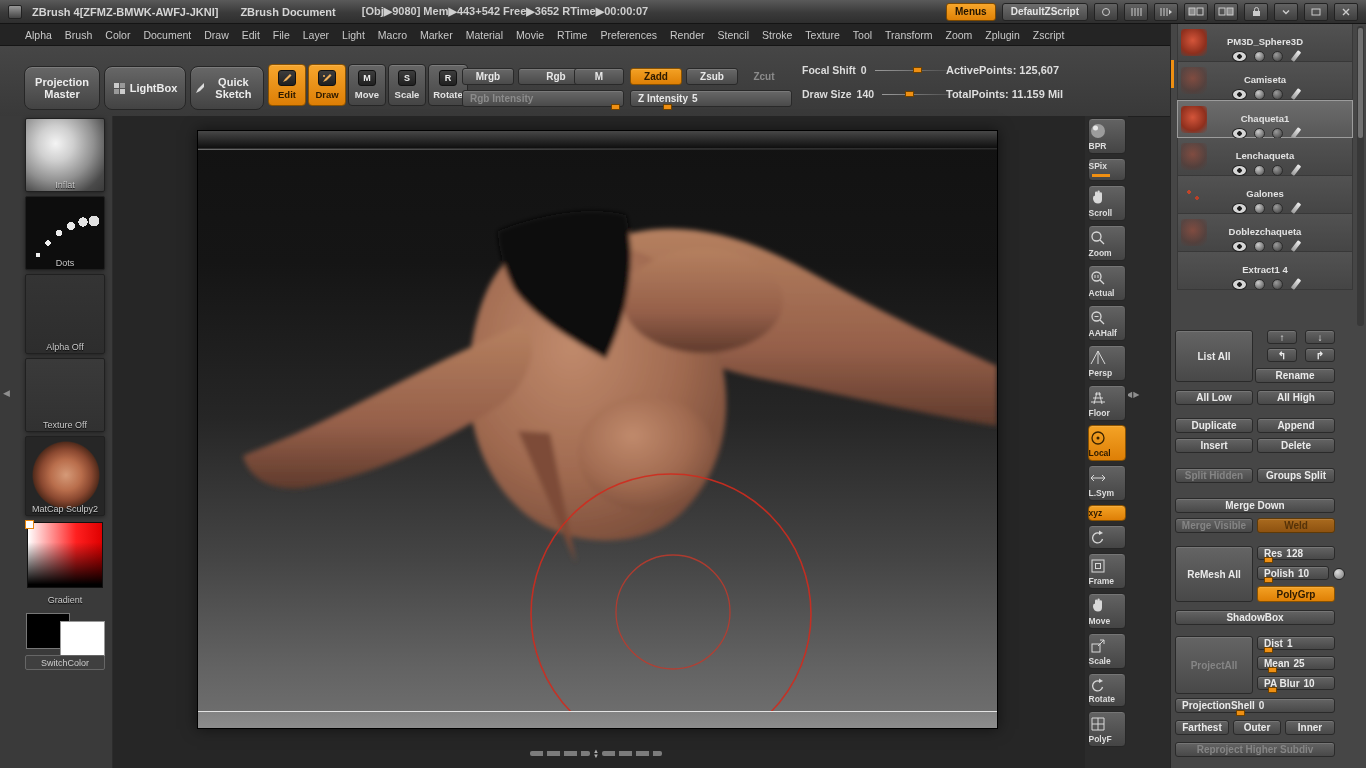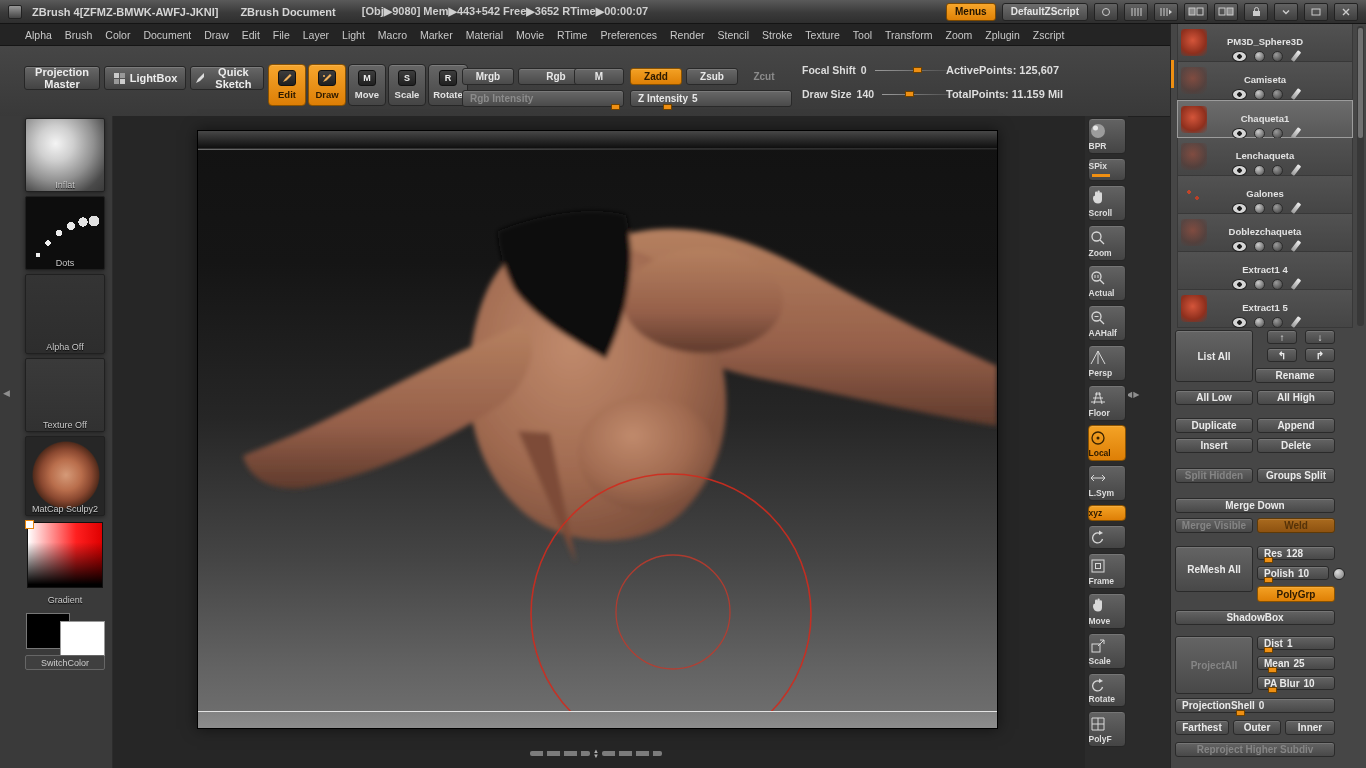--- a/index.html
+++ b/index.html
@@ -23,21 +23,21 @@
 
   
   .menubar{position:absolute;left:0;top:24px;width:1170px;height:22px;box-sizing:border-box;
     background:#242424;border-bottom:1px solid #151515;display:flex;align-items:center;
     gap:13px;padding-left:25px;}
   .menubar span{font-size:10.5px;color:#c9c9c9;}
 
   
   .topshelf{position:absolute;left:0;top:46px;width:1170px;height:70px;
     background:linear-gradient(#464646,#393939);border-bottom:1px solid #1f1f1f;}
-  .bigbtn{position:absolute;top:20px;height:24px;box-sizing:border-box;border-radius:3px;
+  .bigbtn{position:absolute;top:20px;height:44px;box-sizing:border-box;border-radius:8px;
     background:linear-gradient(#676767,#434343);border:1px solid #262626;color:#ececec;
     font-size:11px;font-weight:bold;display:flex;align-items:center;justify-content:center;
     text-align:center;box-shadow:inset 0 1px 0 rgba(255,255,255,.15);gap:4px;padding:8px 4px;}
   .mode-btn{position:absolute;top:18px;width:38px;height:42px;box-sizing:border-box;border-radius:4px;
     background:linear-gradient(#666,#454545);border:1px solid #262626;color:#e2e2e2;
     display:flex;flex-direction:column;align-items:center;justify-content:center;
     font-size:9.5px;font-weight:bold;box-shadow:inset 0 1px 0 rgba(255,255,255,.15);}
   .mode-btn.on{background:linear-gradient(#f6a62d,#dd7e05);color:#2d1a00;border-color:#8a5200;}
   .badge{width:16px;height:14px;border-radius:3px;background:linear-gradient(#3d3d3d,#202020);
     color:#eee;font-size:9px;font-weight:bold;display:flex;align-items:center;justify-content:center;
@@ -570,30 +570,20 @@
       </div>
       <div class="st-row">
         <span class="st-name">Extract1 4</span>
         <span class="st-icons">
             <span class="st-eye"></span>
             <span class="st-sph"></span>
             <span class="st-sph dark"></span>
             <span class="st-pen"></span>
           </span>
       </div>
-      <div class="st-row">
-        <span class="st-thumb t-red"></span>
-        <span class="st-name">Extract1 5</span>
-        <span class="st-icons">
-            <span class="st-eye"></span>
-            <span class="st-sph"></span>
-            <span class="st-sph dark"></span>
-            <span class="st-pen"></span>
-          </span>
-      </div>
     </div>
     <span class="st-scrollmark"></span>
     <div class="st-scrollbar">
         <span class="sthumb"></span>
       </div>
 
     <div class="pbtn" style="left:4px;top:306px;width:78px;height:52px;">List All</div>
     <div class="pbtn" style="left:96px;top:306px;width:30px;height:14px;">↑</div>
     <div class="pbtn" style="left:134px;top:306px;width:30px;height:14px;">↓</div>
     <div class="pbtn" style="left:96px;top:324px;width:30px;height:14px;">↰</div>
@@ -605,21 +595,21 @@
     <div class="pbtn" style="left:4px;top:394px;width:78px;height:15px;">Duplicate</div>
     <div class="pbtn" style="left:86px;top:394px;width:78px;height:15px;">Append</div>
     <div class="pbtn" style="left:4px;top:414px;width:78px;height:15px;">Insert</div>
     <div class="pbtn" style="left:86px;top:414px;width:78px;height:15px;">Delete</div>
     <div class="pbtn dim" style="left:4px;top:444px;width:78px;height:15px;">Split Hidden</div>
     <div class="pbtn" style="left:86px;top:444px;width:78px;height:15px;">Groups Split</div>
     <div class="pbtn" style="left:4px;top:474px;width:160px;height:15px;">Merge Down</div>
     <div class="pbtn dim" style="left:4px;top:494px;width:78px;height:15px;">Merge Visible</div>
     <div class="pbtn weld" style="left:86px;top:494px;width:78px;height:15px;">Weld</div>
 
-    <div class="pbtn" style="left:4px;top:522px;width:78px;height:46px;">ReMesh All</div>
+    <div class="pbtn" style="left:4px;top:522px;width:78px;height:56px;">ReMesh All</div>
     <div class="pbtn sld" style="left:86px;top:522px;width:78px;height:14px;">
       <span>Res</span>
       <span>128</span>
       <span class="handle" style="left:6px;"></span>
     </div>
     <div class="pbtn sld" style="left:86px;top:542px;width:72px;height:14px;">
       <span>Polish</span>
       <span>10</span>
       <span class="handle" style="left:6px;"></span>
     </div>

